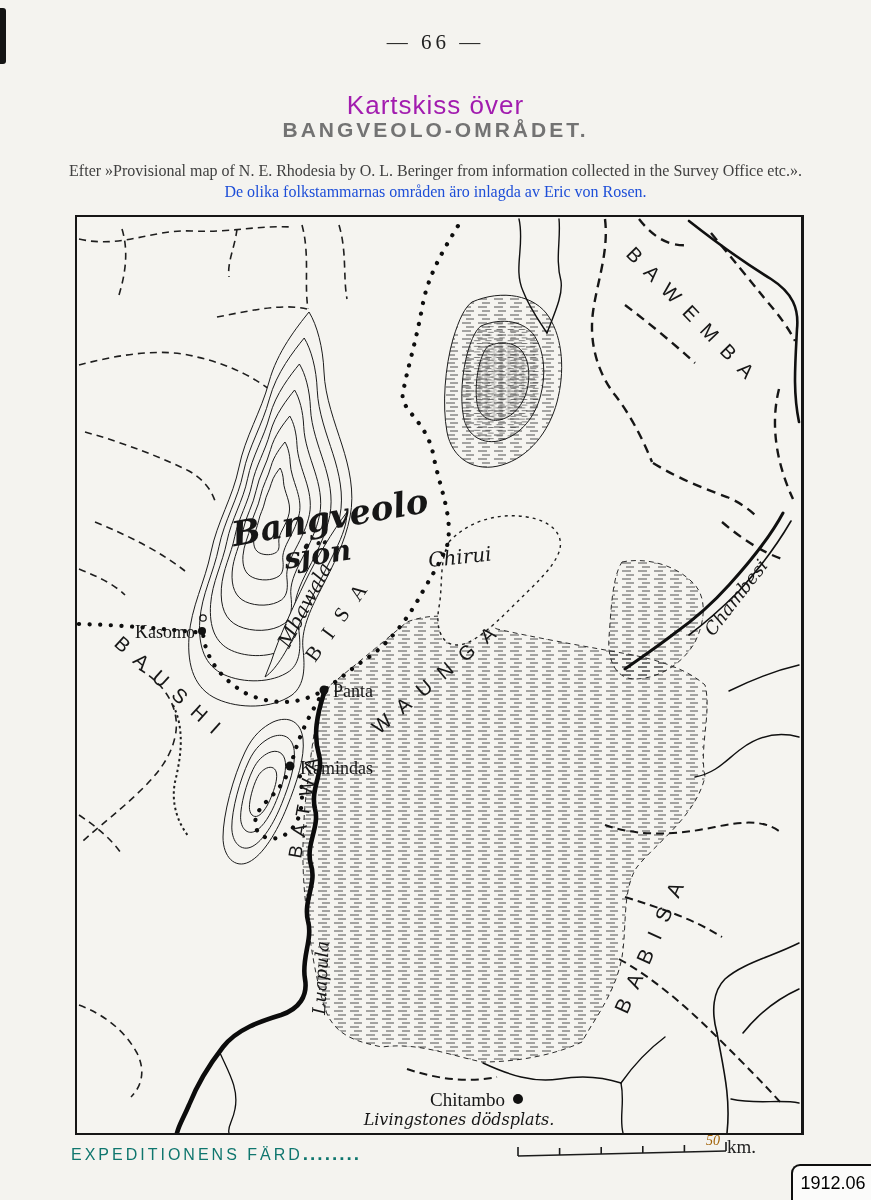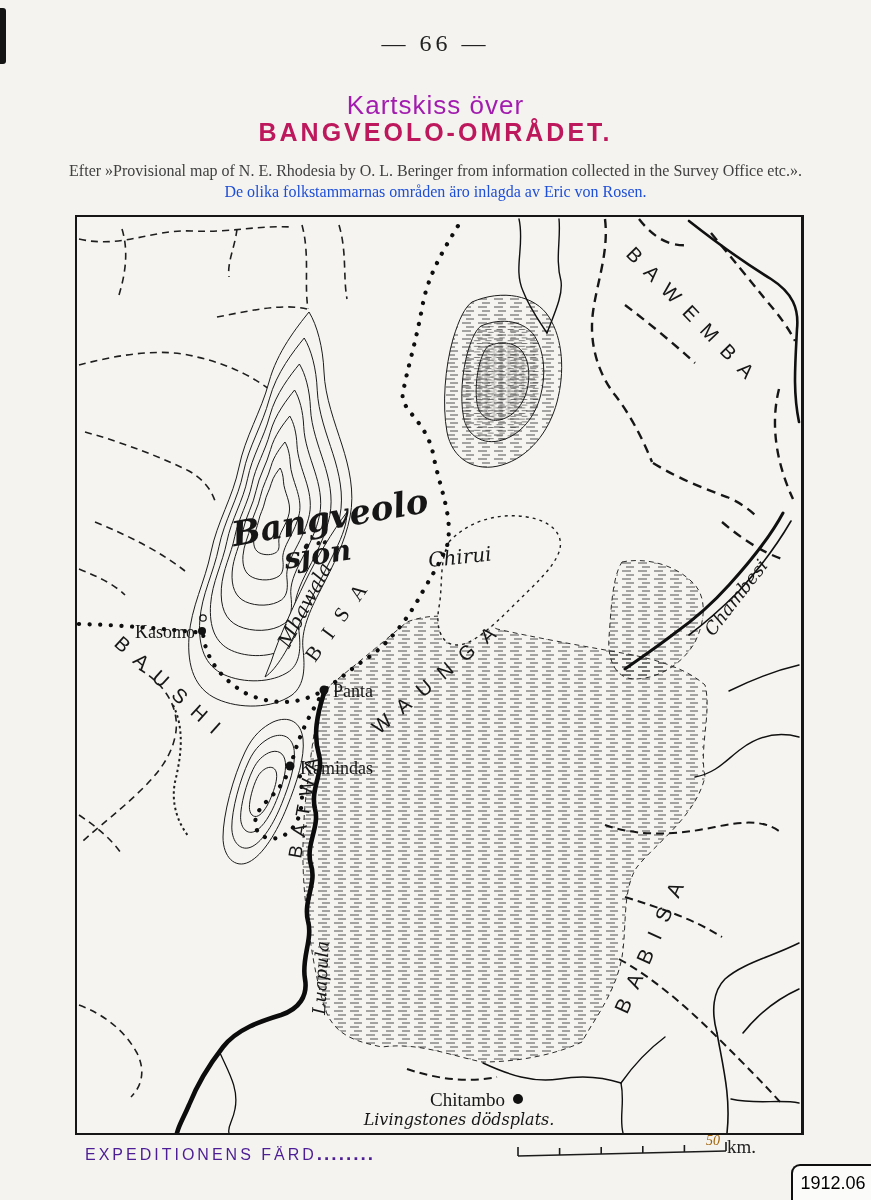--- a/index.html
+++ b/index.html
@@ -4,32 +4,32 @@
 <style>
   html,body{margin:0;padding:0;}
   body{
     width:871px;height:1200px;position:relative;overflow:hidden;
     background:#f4f3ef;
     font-family:"Liberation Serif", serif;
     color:#1b1b1b;
   }
   .abs{position:absolute;}
   .centerline{left:0;width:871px;text-align:center;}
-  .pageno{top:30px;font-size:24px;letter-spacing:4px;color:#222;}
+  .pageno{top:30px;font-size:21px;letter-spacing:4px;color:#222;}
   .title1{top:90px;font-family:"Liberation Sans",sans-serif;font-size:26px;letter-spacing:1px;color:#a21caf;}
-  .title2{top:118px;font-family:"Liberation Sans",sans-serif;font-size:25px;font-weight:bold;letter-spacing:3px;color:#be185d;}
+  .title2{top:118px;font-family:"Liberation Sans",sans-serif;font-size:21px;font-weight:bold;letter-spacing:3px;color:#737373;}
   .sub1{top:162px;font-size:16px;color:#404040;}
   .sub2{top:183px;font-size:16px;color:#1d4ed8;}
   .mapframe{
     left:75px;top:215px;width:724px;height:916px;
     border:2px solid #161616;border-right-width:3px;
     background:#f5f4f0;box-sizing:content-box;
   }
-  .legendrow{left:85px;top:1143px;font-family:"Liberation Sans",sans-serif;
-    font-size:16px;letter-spacing:3px;color:#4c1d95;white-space:nowrap;}
+  .legendrow{left:71px;top:1143px;font-family:"Liberation Sans",sans-serif;
+    font-size:16px;letter-spacing:3px;color:#0f766e;white-space:nowrap;}
   .legendrow .dots{font-weight:bold;font-size:19px;letter-spacing:2px;}
   .scalebar{left:512px;top:1134px;width:250px;height:34px;}
   .scale50{left:706px;top:1133px;font-style:italic;font-size:14px;color:#a16207;}
   .scalekm{left:727px;top:1136px;font-size:19px;color:#222;}
   .stamp{
     left:791px;top:1164px;width:80px;height:34px;background:#fbfbfa;
     border:2px solid #0e0e0e;border-right:none;border-radius:9px 0 0 2px;
     font-family:"Liberation Sans",sans-serif;font-size:18px;color:#000;
     display:flex;align-items:center;justify-content:center;
   }

